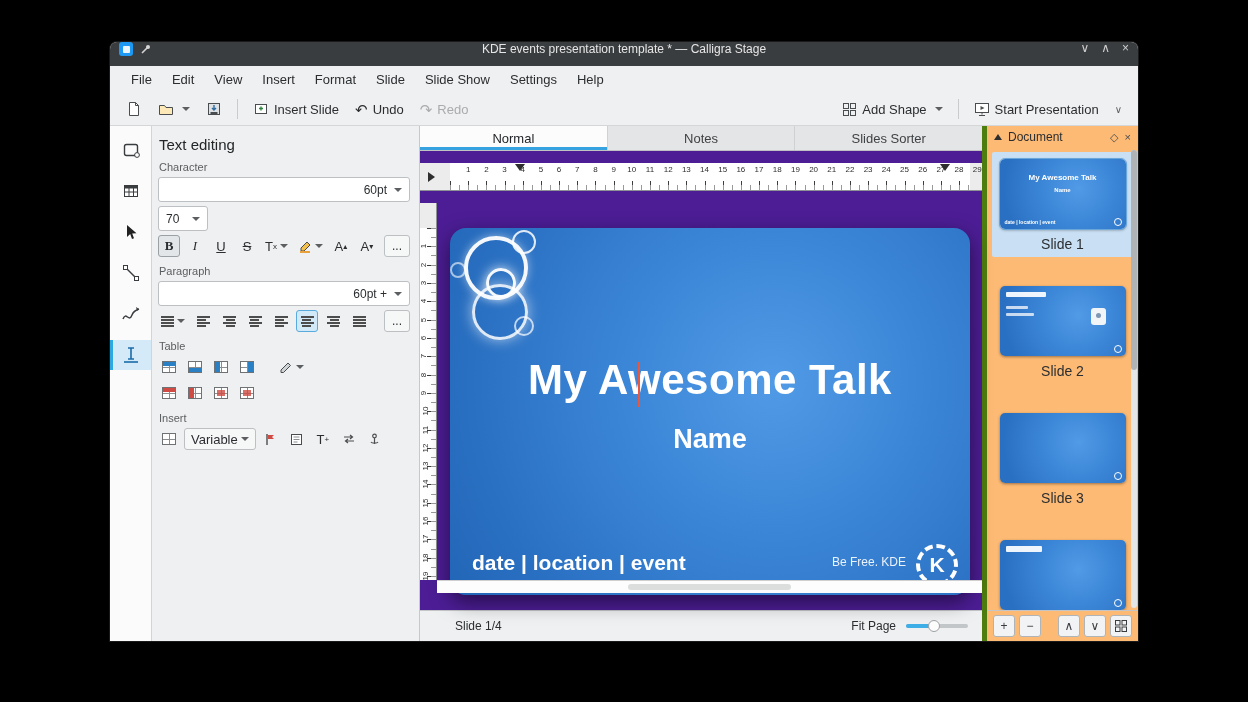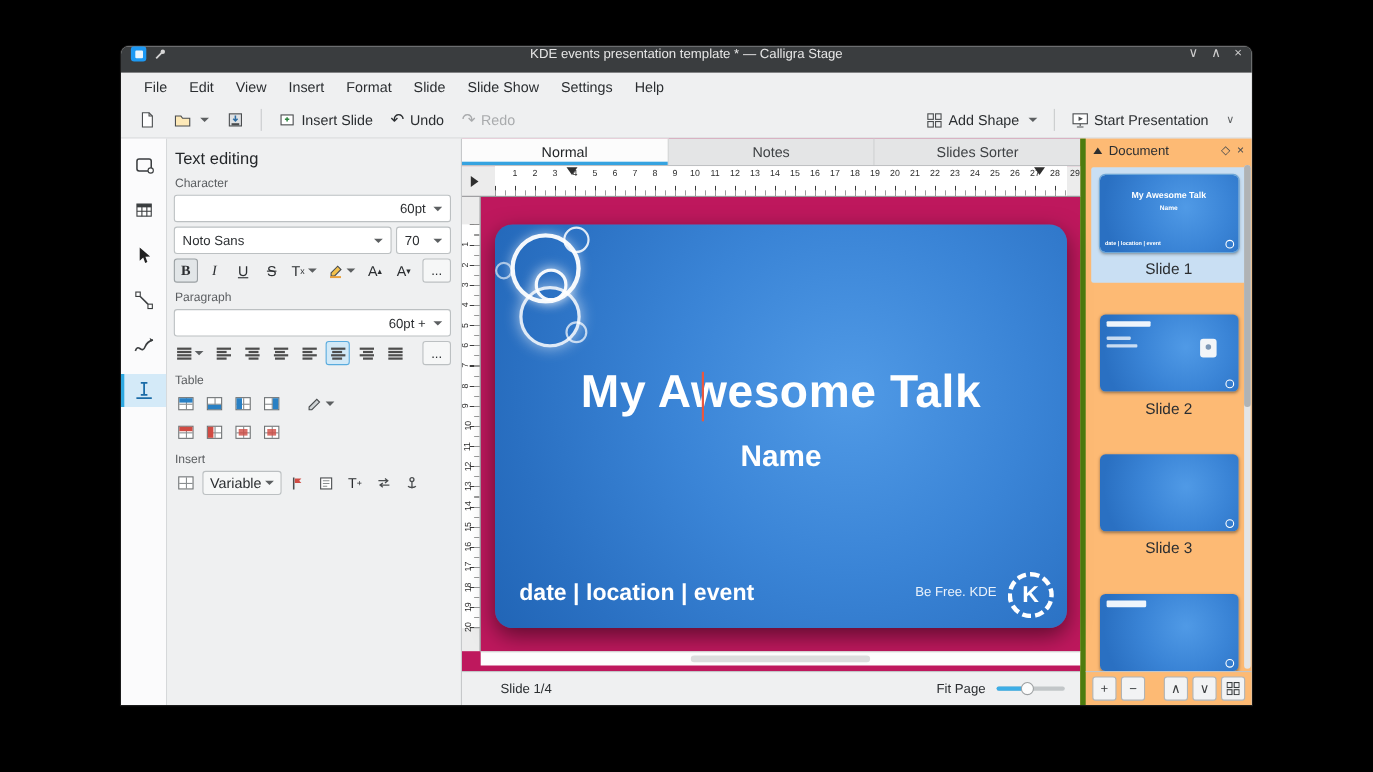--- a/index.html
+++ b/index.html
@@ -76,21 +76,21 @@
       linear-gradient(#8a8e90,#8a8e90) 0 50%/100% 1px no-repeat, #fff; }
   .gridico.top::after, .gridico.bot::after, .gridico.lft::after, .gridico.rgt::after { content:""; position:absolute; background:#2980c4; }
   .gridico.top::after { left:0; right:0; top:0; height:4px; }
   .gridico.bot::after { left:0; right:0; bottom:0; height:4px; }
   .gridico.lft::after { left:0; top:0; bottom:0; width:5px; }
   .gridico.rgt::after { right:0; top:0; bottom:0; width:5px; }
   .gridico.red.top::after,.gridico.red.lft::after,.gridico.red.x::after { background:#d04b43; }
   .gridico.x::after { content:""; position:absolute; left:2px; top:2px; right:2px; bottom:2px; background:#d04b43; opacity:.8; }
 
   
-  .main-col { flex:1; display:flex; flex-direction:column; min-width:0; background:#be185d; }
+  .main-col { flex:1; display:flex; flex-direction:column; min-width:0; background:#4c1d95;gap:12px; }
   .view-tabs { height:25px; display:flex; flex:none; background:#e4e5e6; border-bottom:1px solid #bfc1c3; }
   .vtab { flex:1; display:flex; align-items:center; justify-content:center; font-size:13px; color:#3f4245;
           border-right:1px solid #cfd1d2; position:relative; }
   .vtab.active { background:#fcfcfc; color:#232629; }
   .vtab.active::after { content:""; position:absolute; left:0; right:0; bottom:0; height:3px; background:#36a3e0; }
 
   .hruler { height:28px; flex:none; position:relative; background:#ececec; border-bottom:1px solid #8f9294; overflow:hidden; }
   .hruler-page { position:absolute; left:30px; width:520px; top:0; bottom:0; background:#fff;
       background-image:
         repeating-linear-gradient(to right, #9a9a9a 0 1px, transparent 1px 9.09px),
@@ -304,24 +304,20 @@
         <div class="dock-title">Text editing</div>
 
         <div class="sec-label">Character</div>
         <div class="row">
           <div class="sel" style="flex:1;">
             <span class="val right">60pt</span>
             <span class="chv"></span>
           </div>
         </div>
         <div class="row">
-          <div class="sel" style="flex:1;">
-            <span class="val">Noto Sans</span>
-            <span class="chv"></span>
-          </div>
           <div class="sel" style="width:50px;">
             <span class="val">70</span>
             <span class="chv"></span>
           </div>
         </div>
         <div class="row">
           <span class="pbtn checked serifb">B</span>
           <span class="pbtn serifi">I</span>
           <span class="pbtn ul">U</span>
           <span class="pbtn st">S</span>

